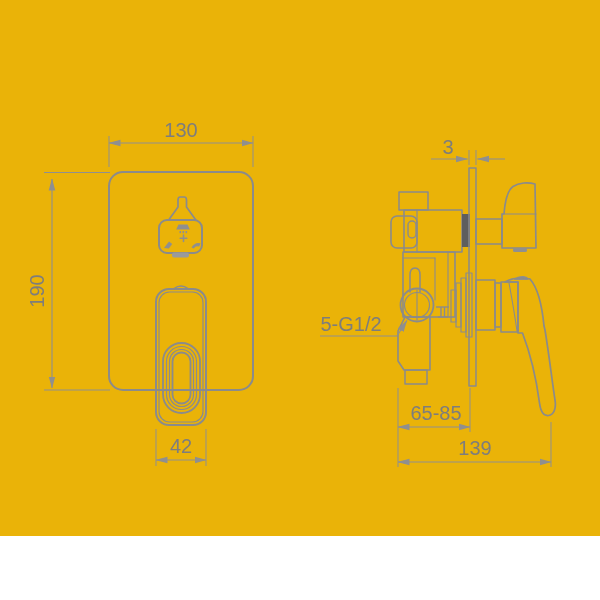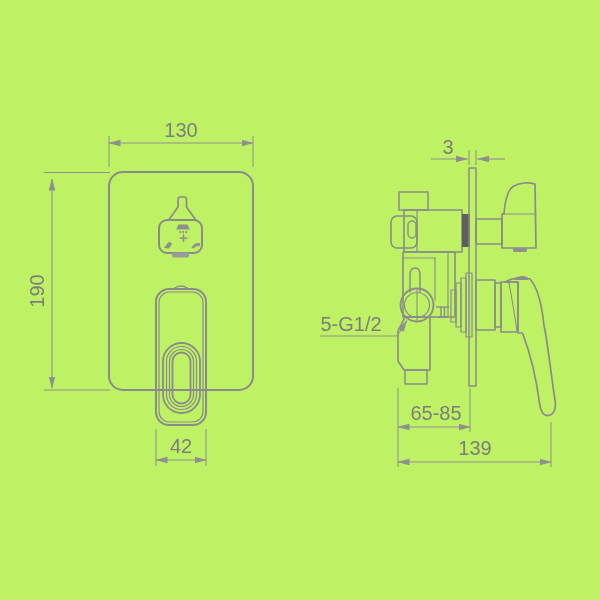--- a/index.html
+++ b/index.html
@@ -1,17 +1,17 @@
 <!DOCTYPE html>
 <html><head>
 <meta charset="utf-8">
 <style>
   html,body{margin:0;padding:0;background:#ffffff;}
   .canvas{
-    position:relative;width:600px;height:600px;background:#bef264;
+    position:relative;width:600px;height:536px;background:#eab308;
     font-family:"Liberation Sans",sans-serif;overflow:hidden;
   }
   svg{position:absolute;left:0;top:0;}
   text{fill:#7d7d7d;font-family:"Liberation Sans",sans-serif;}
   .dim-text{font-size:20px;}
   .geo{stroke:#8b8b8b;fill:none;stroke-linecap:round;stroke-linejoin:round;}
   .dimline{stroke:#8f8f8f;stroke-width:1.1;fill:none;}
   .ext{stroke:#8f8f8f;stroke-width:1;fill:none;}
 </style>
 </head>

